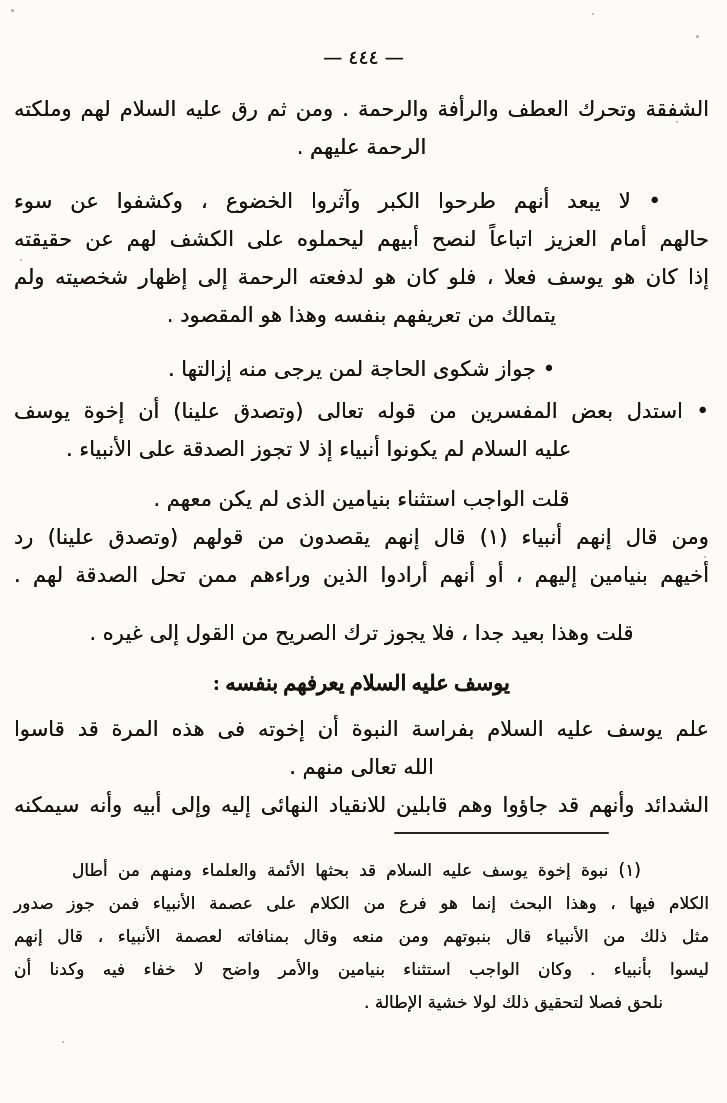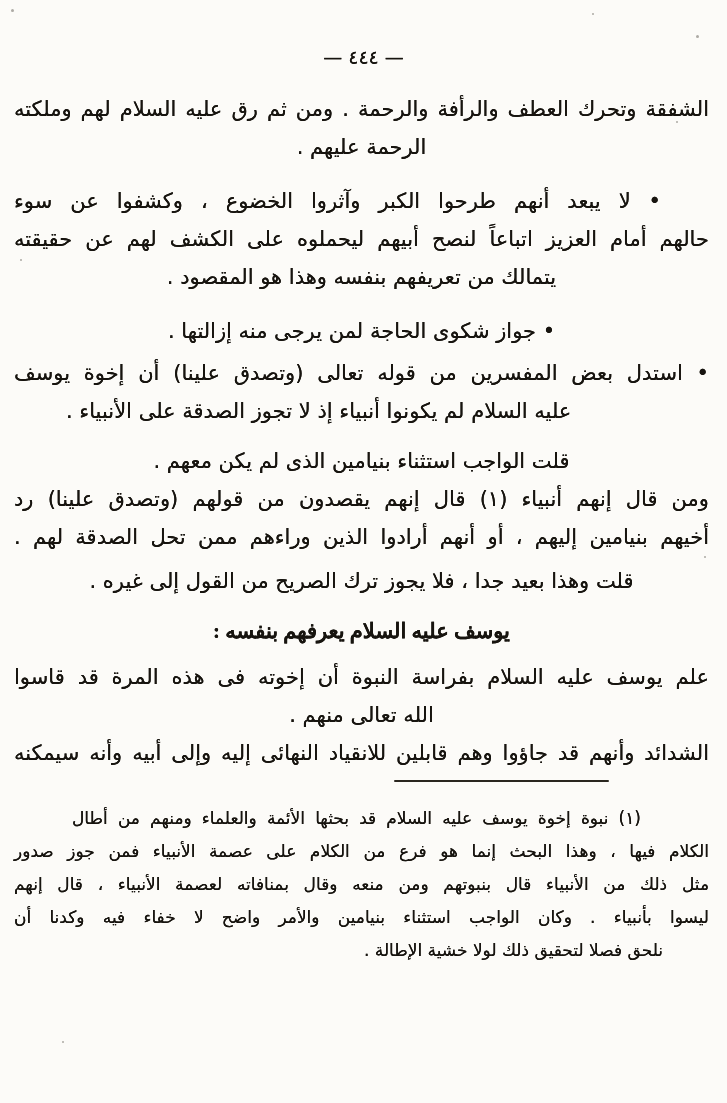--- a/index.html
+++ b/index.html
@@ -46,21 +46,21 @@
 
   .footnote { margin-top: 20px; font-size: 17px; line-height: 33px; }
   .fl-full  { text-align: justify; text-align-last: justify; }
   .fl-first { text-align: justify; text-align-last: justify; margin-right: 68px; margin-left: 58px; }
   .fl-last  { text-align: right; margin-right: 46px; }
 
   
   .mt4  { margin-top: 4px; }
   .mt6  { }
   .mt8  { margin-top: 8px; }
-  .mt10 { margin-top: 6px; }
+  .mt10 { margin-top: 20px; }
   .mt12 { margin-top: 12px; }
   .mt16 { margin-top: 16px; }
   .mt22 { margin-top: 22px; }
 
   
   .speck { position: absolute; background: #6b6760; border-radius: 50%; opacity: .55; }
   .s1 { left: 11px;  top: 9px;    width: 3px; height: 3px; }
   .s2 { left: 592px; top: 13px;   width: 2px; height: 2px; }
   .s3 { left: 696px; top: 35px;   width: 3px; height: 3px; }
   .s4 { left: 676px; top: 121px;  width: 2px; height: 2px; }
@@ -86,20 +86,21 @@
   <div class="content">
 
     <p class="para mt22">
       <span class="line l-full">الشفقة وتحرك العطف والرأفة والرحمة . ومن ثم رق عليه السلام لهم وملكته</span>
       <span class="line l-center">الرحمة عليهم .</span>
     </p>
 
     <p class="para mt16">
       <span class="line l-first">• لا يبعد أنهم طرحوا الكبر وآثروا الخضوع ، وكشفوا عن سوء</span>
       <span class="line l-full">حالهم أمام العزيز اتباعاً لنصح أبيهم ليحملوه على الكشف لهم عن حقيقته</span>
+      <span class="line l-full">إذا كان هو يوسف فعلا ، فلو كان هو لدفعته الرحمة إلى إظهار شخصيته ولم</span>
       <span class="line l-center">يتمالك من تعريفهم بنفسه وهذا هو المقصود .</span>
     </p>
 
     <p class="para mt16">
       <span class="line l-center">• جواز شكوى الحاجة لمن يرجى منه إزالتها .</span>
     </p>
 
     <p class="para mt4">
       <span class="line l-full">• استدل بعض المفسرين من قوله تعالى (وتصدق علينا) أن إخوة يوسف</span>
       <span class="line l-left">عليه السلام لم يكونوا أنبياء إذ لا تجوز الصدقة على الأنبياء .</span>

